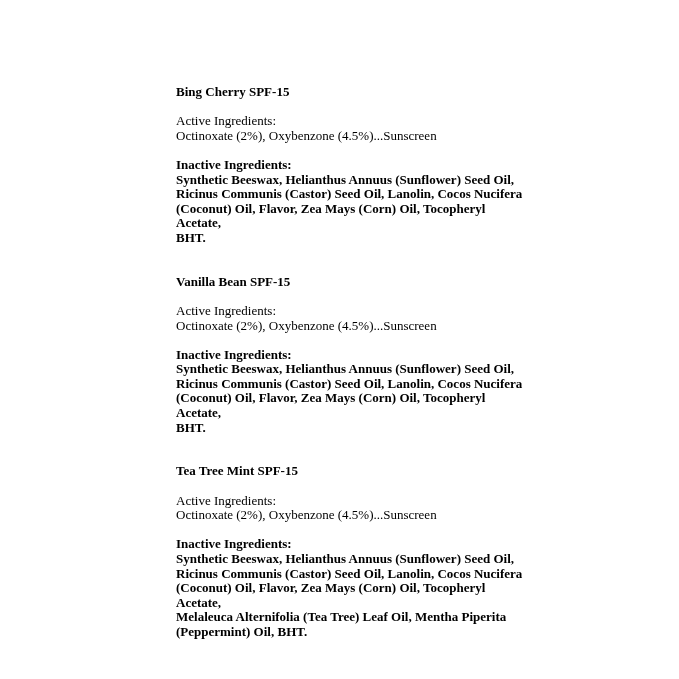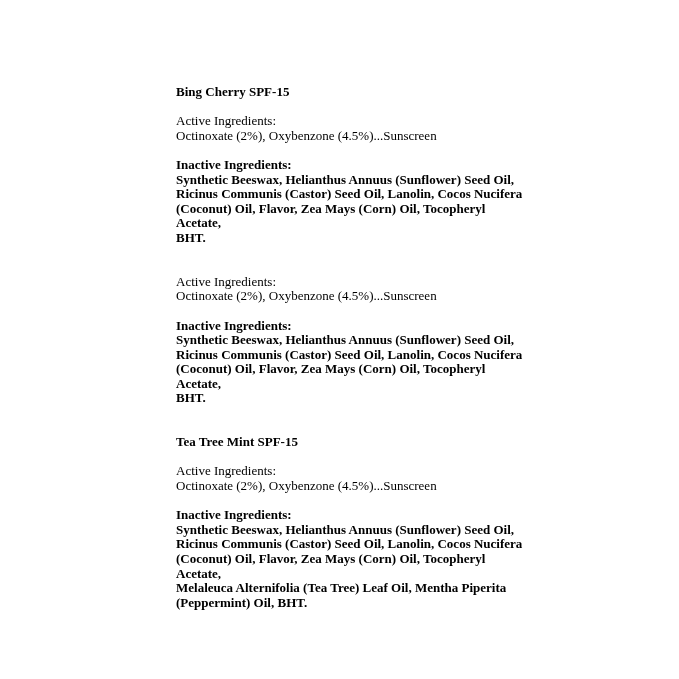--- a/index.html
+++ b/index.html
@@ -58,20 +58,21 @@
   <section class="product-section">
     <h3 class="product-heading">Bing Cherry SPF-15</h3>
     <p class="ingredient-para active"><span class="ingredient-label">Active Ingredients:</span><span class="ingredient-text">Octinoxate (2%), Oxybenzone (4.5%)...Sunscreen</span></p>
     <p class="ingredient-para inactive"><span class="ingredient-label">Inactive Ingredients:</span><span class="ingredient-text">Synthetic Beeswax, Helianthus Annuus (Sunflower) Seed Oil,
 Ricinus Communis (Castor) Seed Oil, Lanolin, Cocos Nucifera
 (Coconut) Oil, Flavor, Zea Mays (Corn) Oil, Tocopheryl Acetate,
 BHT.</span></p>
   </section>
 
   <section class="product-section">
+    <h3 class="product-heading">Vanilla Bean SPF-15</h3>
     <p class="ingredient-para active"><span class="ingredient-label">Active Ingredients:</span><span class="ingredient-text">Octinoxate (2%), Oxybenzone (4.5%)...Sunscreen</span></p>
     <p class="ingredient-para inactive"><span class="ingredient-label">Inactive Ingredients:</span><span class="ingredient-text">Synthetic Beeswax, Helianthus Annuus (Sunflower) Seed Oil,
 Ricinus Communis (Castor) Seed Oil, Lanolin, Cocos Nucifera
 (Coconut) Oil, Flavor, Zea Mays (Corn) Oil, Tocopheryl Acetate,
 BHT.</span></p>
   </section>
 
   <section class="product-section">
     <h3 class="product-heading">Tea Tree Mint SPF-15</h3>
     <p class="ingredient-para active"><span class="ingredient-label">Active Ingredients:</span><span class="ingredient-text">Octinoxate (2%), Oxybenzone (4.5%)...Sunscreen</span></p>

